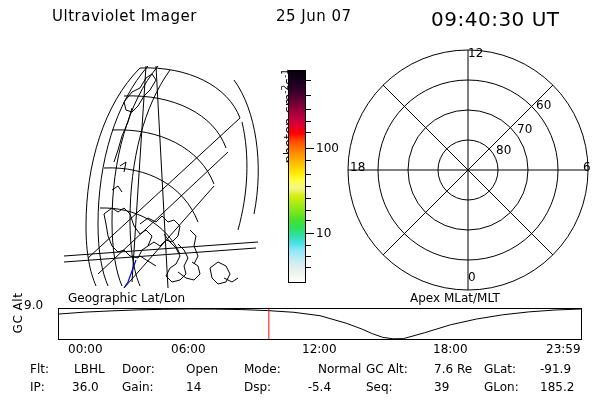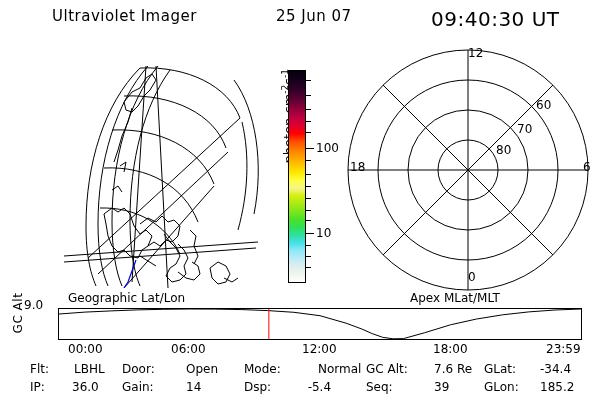--- a/index.html
+++ b/index.html
@@ -192,21 +192,21 @@
   <div id="footer">
       <div class="fcell" style="left: 30px; top: 0px;">Flt:</div>
       <div class="fcell" style="left: 60px; top: 0px; margin-left: 14px;">LBHL</div>
       <div class="fcell" style="left: 122px; top: 0px;">Door:</div>
       <div class="fcell" style="left: 186px; top: 0px;">Open</div>
       <div class="fcell" style="left: 244px; top: 0px;">Mode:</div>
       <div class="fcell" style="left: 300px; top: 0px; margin-left: 18px;">Normal</div>
       <div class="fcell" style="left: 366px; top: 0px;">GC Alt:</div>
       <div class="fcell" style="left: 434px; top: 0px;">7.6 Re</div>
       <div class="fcell" style="left: 484px; top: 0px; text-align: center;">GLat:</div>
-      <div class="fcell" style="left: 540px; top: 0px;">-34.4</div>
+      <div class="fcell" style="left: 540px; top: 0px;">-91.9</div>
       <div class="fcell" style="left: 30px; top: 18px;">IP:</div>
       <div class="fcell" style="left: 72px; top: 18px;">36.0</div>
       <div class="fcell" style="left: 122px; top: 18px;">Gain:</div>
       <div class="fcell" style="left: 186px; top: 18px;">14</div>
       <div class="fcell" style="left: 244px; top: 18px;">Dsp:</div>
       <div class="fcell" style="left: 300px; top: 18px;">  -5.4</div>
       <div class="fcell" style="left: 366px; top: 18px;">Seq:</div>
       <div class="fcell" style="left: 434px; top: 18px;">39</div>
       <div class="fcell" style="left: 484px; top: 18px;">GLon:</div>
       <div class="fcell" style="left: 540px; top: 18px;">185.2</div>

